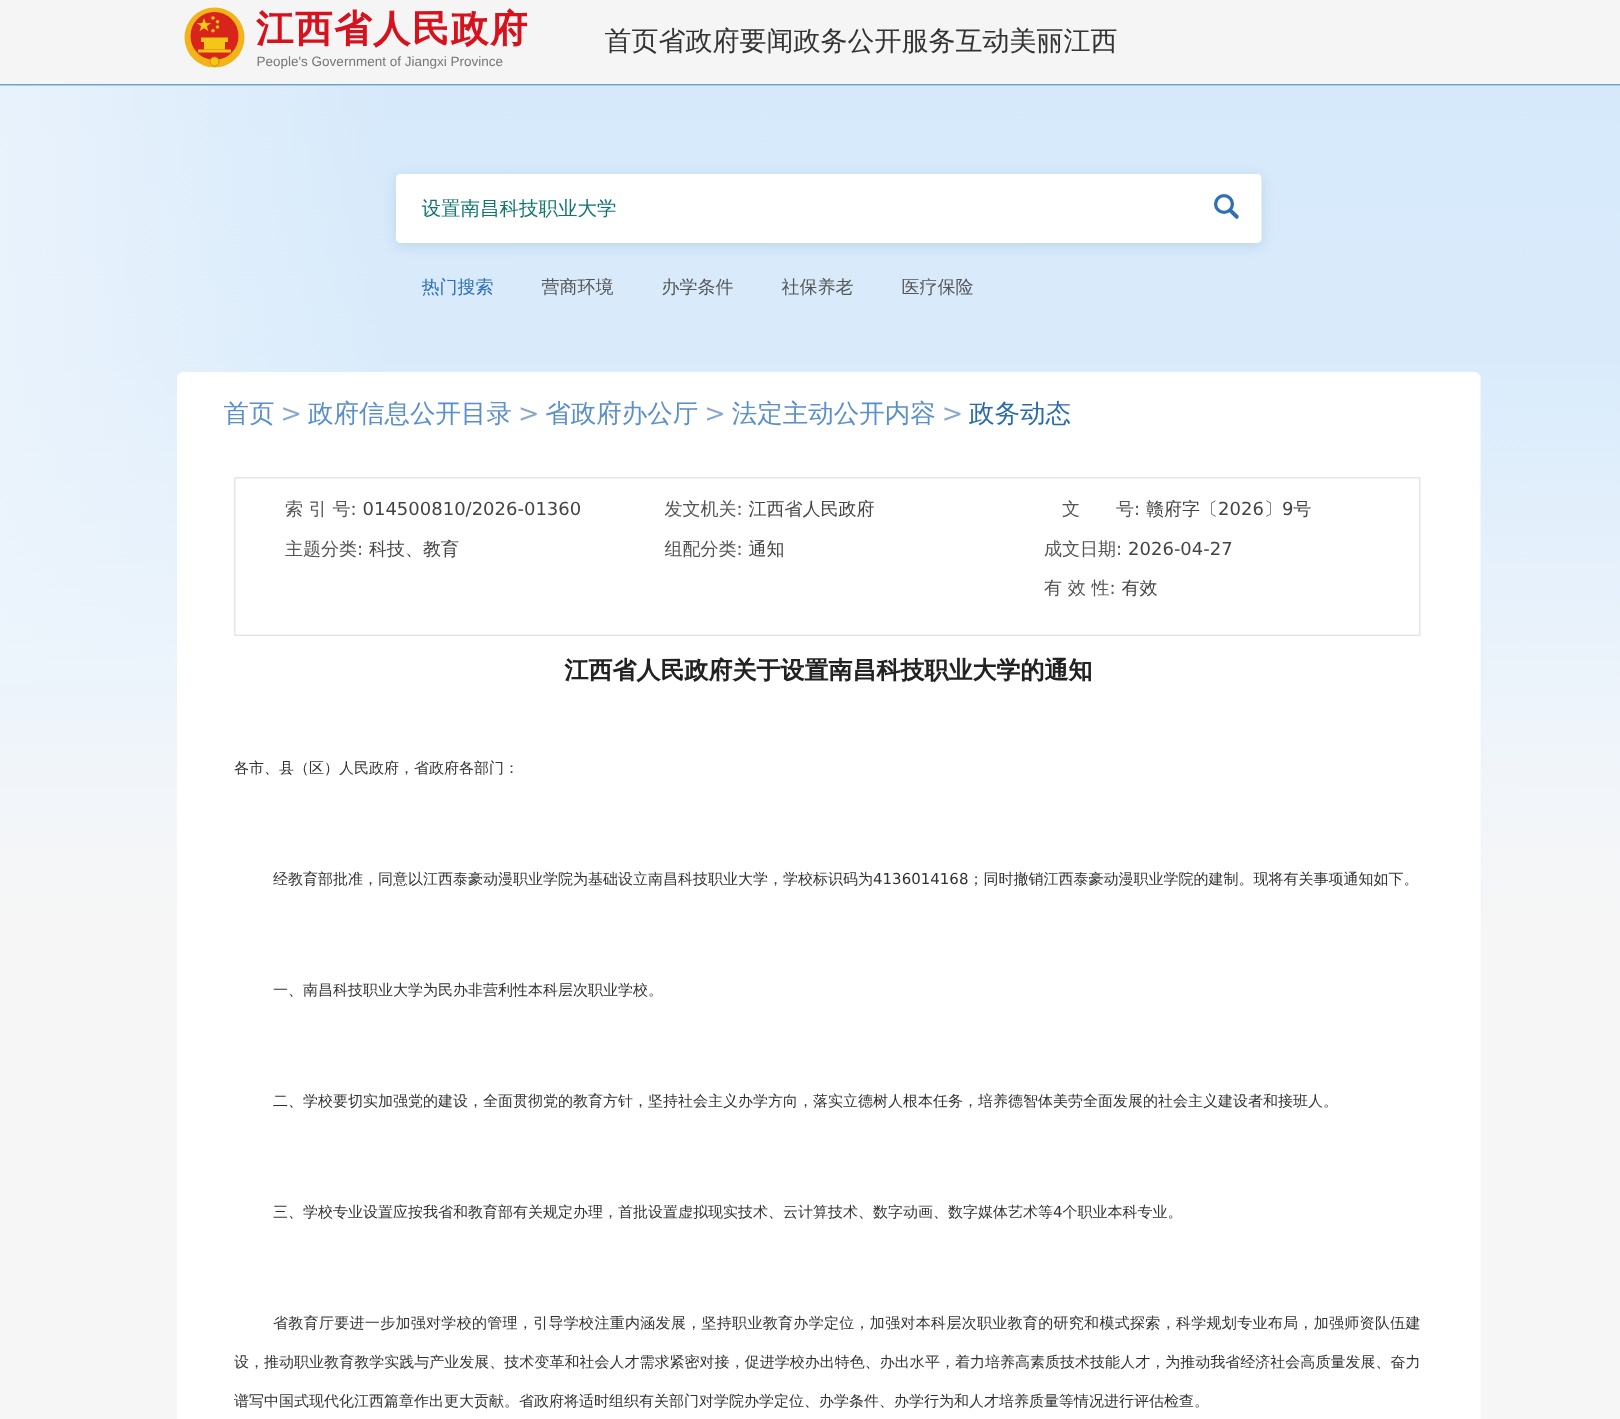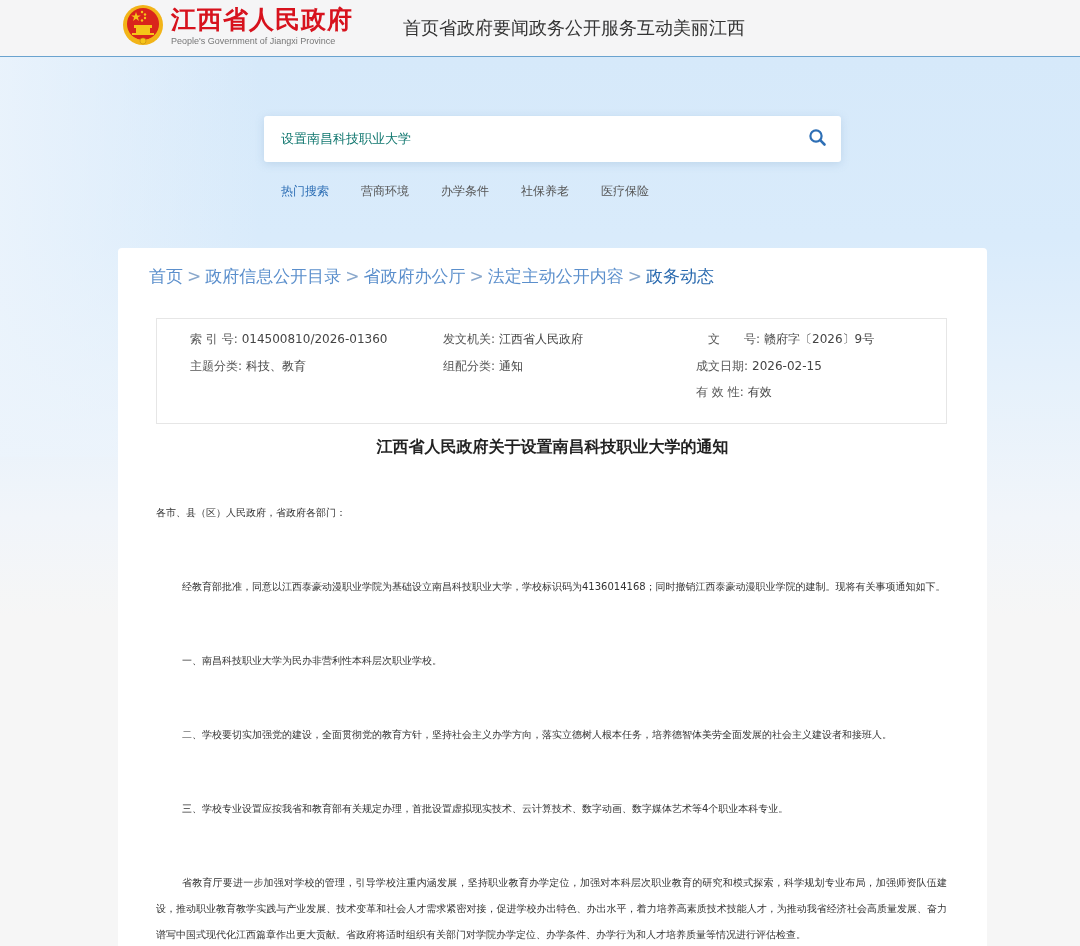--- a/index.html
+++ b/index.html
@@ -138,21 +138,21 @@
 
   <section class="meta">
     <div class="meta-row" style="top:11px;">
       <div class="meta-cell" style="left:33px;"><span class="k">索 引 号:</span><span class="v">014500810/2026-01360</span></div>
       <div class="meta-cell" style="left:286px;"><span class="k">发文机关:</span><span class="v">江西省人民政府</span></div>
       <div class="meta-cell" style="left:539px;margin-left:12px;"><span class="k">文　　号:</span><span class="v">赣府字〔2026〕9号</span></div>
     </div>
     <div class="meta-row" style="top:38px;">
       <div class="meta-cell" style="left:33px;"><span class="k">主题分类:</span><span class="v">科技、教育</span></div>
       <div class="meta-cell" style="left:286px;"><span class="k">组配分类:</span><span class="v">通知</span></div>
-      <div class="meta-cell" style="left:539px;"><span class="k">成文日期:</span><span class="v">2026-02-15</span></div>
+      <div class="meta-cell" style="left:539px;"><span class="k">成文日期:</span><span class="v">2026-04-27</span></div>
     </div>
     <div class="meta-row" style="top:64px;">
       <div class="meta-cell" style="left:539px;"><span class="k">有 效 性:</span><span class="v">有效</span></div>
     </div>
   </section>
 
   <h1 class="doc-title">江西省人民政府关于设置南昌科技职业大学的通知</h1>
 
   <article class="body">
     <p class="p-greet">各市、县（区）人民政府，省政府各部门：</p>

